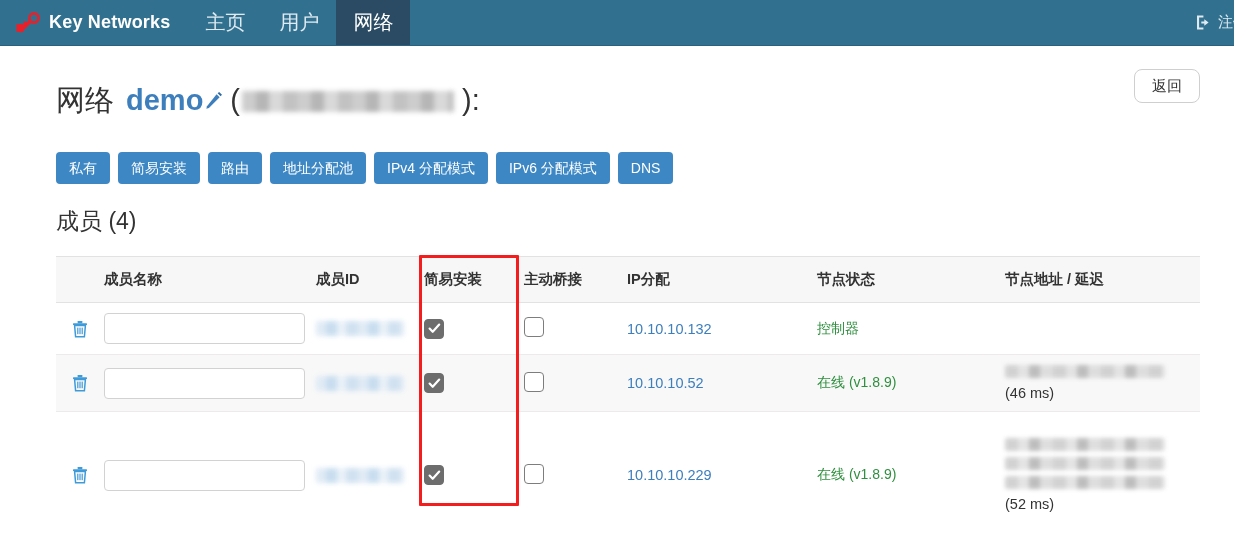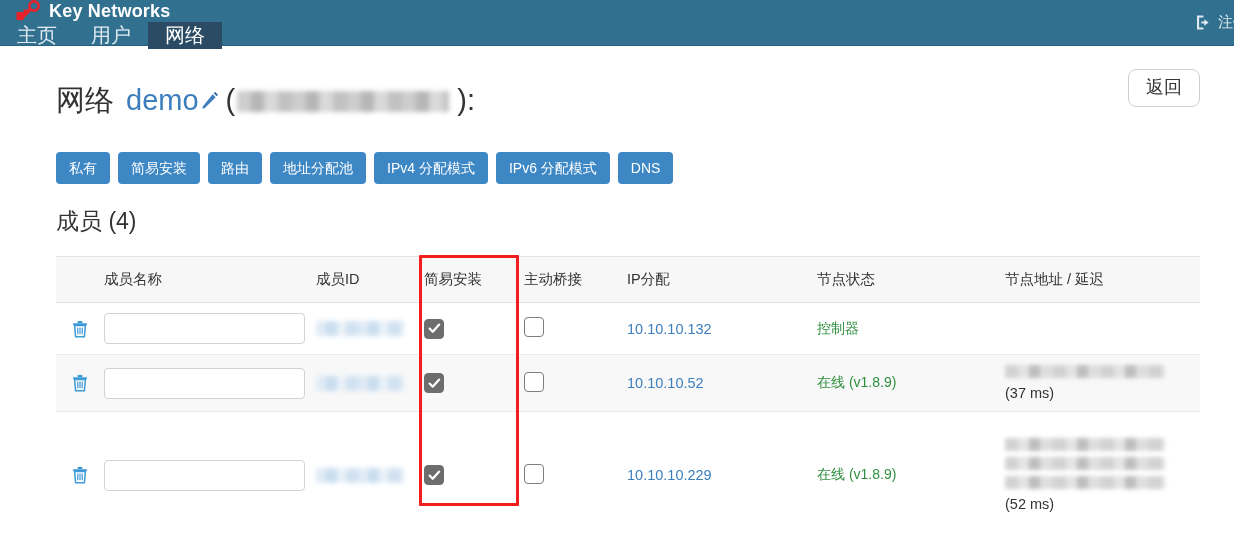--- a/index.html
+++ b/index.html
@@ -15,21 +15,20 @@
   }
 
   
   .navbar {
     height: 46px;
     background: #31708f;
     display: flex;
     align-items: stretch;
     position: relative;
     border-bottom: 1px solid #2a6080;
-    flex-direction: column;
   }
   .brand {
     display: flex;
     align-items: center;
     gap: 9px;
     padding: 0 18px 0 14px;
     color: #ffffff;
     font-size: 18px;
     font-weight: bold;
     letter-spacing: 0.2px;
@@ -79,21 +78,21 @@
   }
   .page-title {
     font-size: 29px;
     color: #333;
     font-weight: normal;
     line-height: 1.25;
     display: flex;
     align-items: center;
     white-space: nowrap;
   }
-  .net-name { color: #3d7ebd; margin-left: 12px; }
+  .net-name { color: #3d7ebd; margin-left: 12px; font-weight: bold; }
   .pencil-icon { width: 19px; height: 19px; margin-left: 1px; display:block; cursor:pointer; }
   .paren { margin-left: 7px; color: #333; }
   .blur-id {
     display: inline-block;
     height: 21px;
     width: 212px;
     margin: 0 1px 0 2px;
     border-radius: 1px;
     background:
       repeating-linear-gradient(90deg,
@@ -107,21 +106,21 @@
     position: relative;
     top: 1px;
   }
   .back-btn {
     margin-left: auto;
     margin-top: 6px;
     background: #ffffff;
     border: 1px solid #cfcfcf;
     border-radius: 8px;
     padding: 7px 17px;
-    font-size: 18px;
+    font-size: 15px;
     color: #333;
     cursor: pointer;
     line-height: 1.2;
   }
 
   
   .tagrow {
     display: flex;
     gap: 8px;
     margin-top: 14px;
@@ -152,21 +151,21 @@
     width: 1144px;
     border-collapse: collapse;
     table-layout: fixed;
     font-size: 14px;
   }
   table.members thead th {
     background: #f7f7f7;
     border-top: 1px solid #e2e2e2;
     border-bottom: 1px solid #e2e2e2;
     text-align: left;
-    font-weight: normal;
+    font-weight: bold;
     color: #333;
     padding: 13px 8px 13px 0;
     font-size: 14.5px;
     vertical-align: middle;
     white-space: nowrap;
   }
   table.members tbody td {
     border-bottom: 1px solid #eceaea;
     padding: 10px 8px 10px 0;
     vertical-align: middle;
@@ -419,21 +418,21 @@
             <span class="cb unchecked"></span>
           </td>
           <td class="c-ip">
             <a class="ip-link">10.10.10.52</a>
           </td>
           <td class="c-status">
             <span class="status-online">在线 (v1.8.9)</span>
           </td>
           <td class="c-addr">
             <span class="addr-blur"></span>
-            <div class="latency">(37 ms)</div>
+            <div class="latency">(46 ms)</div>
           </td>
         </tr>
 
         <tr class="tall">
           <td class="c-del">
             <span>
               <svg class="trash-icon" viewBox="0 0 16 18" xmlns="http://www.w3.org/2000/svg">
                 <rect x="1" y="3.2" width="14" height="1.9" rx="0.6" fill="#3f9ad8"></rect>
                 <rect x="5.6" y="1" width="4.8" height="2.2" rx="0.6" fill="#3f9ad8"></rect>
                 <path d="M2.6 5.4 h10.8 l-1 11.4 H3.6 Z" fill="none" stroke="#3f9ad8" stroke-width="1.5"></path>

